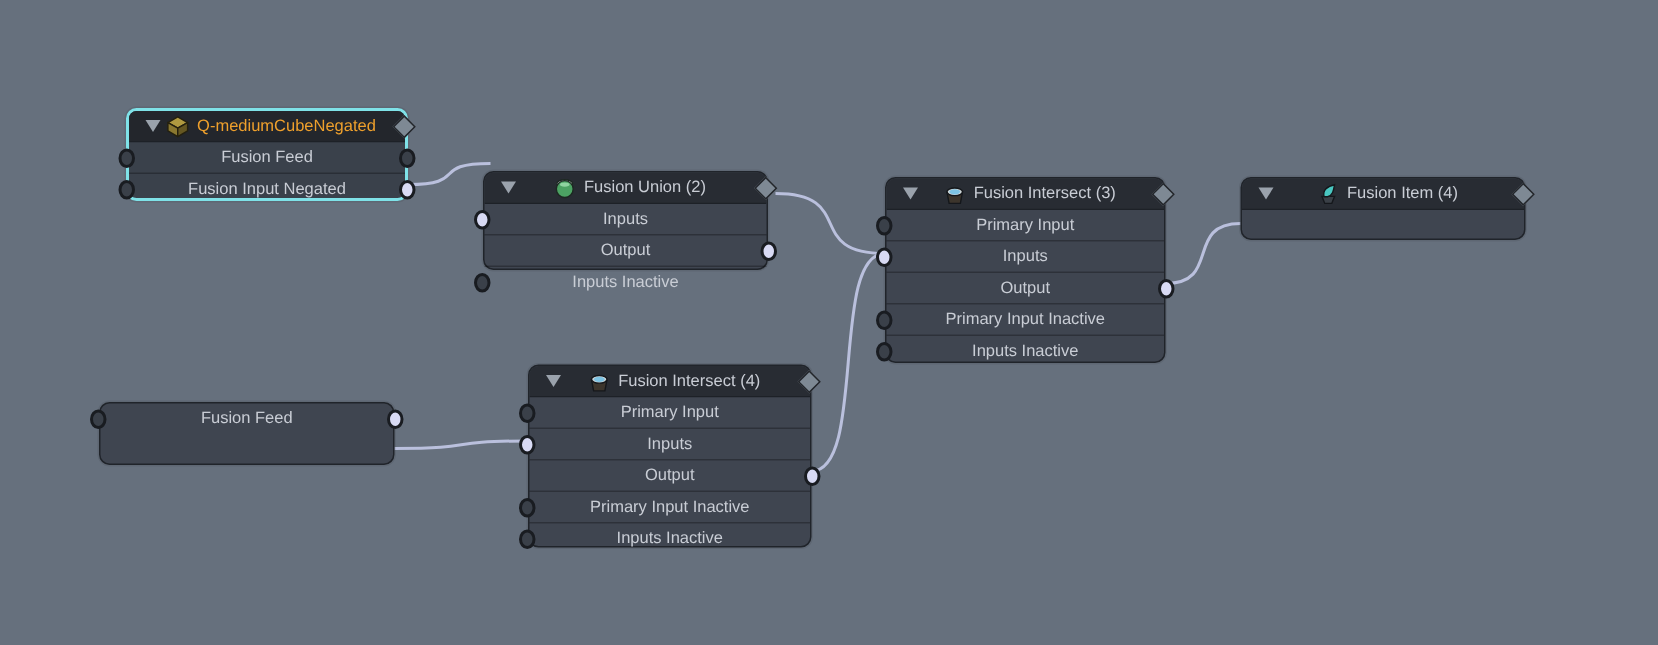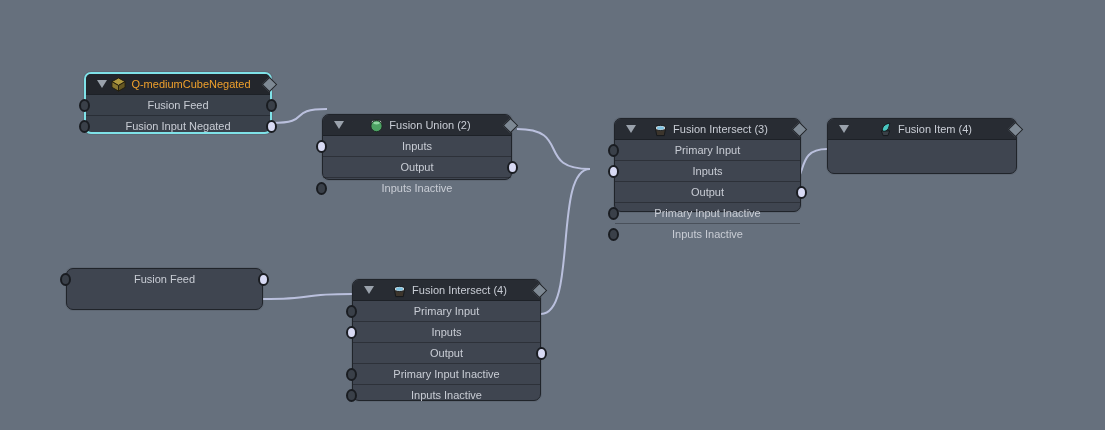--- a/index.html
+++ b/index.html
@@ -129,21 +129,21 @@
       </div>
       <div class="node-row">
         <span class="row-label">Output</span>
         <span class="port right connected" style="top: 4px;"></span>
       </div>
       <div class="node-row">
         <span class="row-label">Inputs Inactive</span>
         <span class="port left" style="top: 4px;"></span>
       </div>
     </div>
-    <div class="node" style="left: 614px; top: 118px; width: 187px; height: 94px;">
+    <div class="node" style="left: 590px; top: 118px; width: 187px; height: 124px;">
       <div class="node-header">
         <span class="collapse-tri"></span>
         <span class="title-group">
           <span class="node-icon"><svg width="15" height="15" viewBox="0 0 16 16">
               <path d="M2.5,6.5 L13.5,6.5 L12,14.5 L4,14.5 Z" fill="#3c352c" stroke="#14171b" stroke-width="1"></path>
               <ellipse cx="8" cy="6.3" rx="5.5" ry="2.7" fill="#cfd6d8" stroke="#14171b" stroke-width="1"></ellipse>
               <ellipse cx="8" cy="6.3" rx="3.8" ry="1.8" fill="#7ec4e4"></ellipse>
             </svg></span>
           <span class="node-title">Fusion Intersect (3)</span>
         </span>
@@ -163,41 +163,41 @@
       </div>
       <div class="node-row">
         <span class="row-label">Primary Input Inactive</span>
         <span class="port left" style="top: 4px;"></span>
       </div>
       <div class="node-row">
         <span class="row-label">Inputs Inactive</span>
         <span class="port left" style="top: 4px;"></span>
       </div>
     </div>
-    <div class="node" style="left: 827px; top: 118px; width: 190px; height: 56px;">
+    <div class="node" style="left: 827px; top: 118px; width: 190px; height: 42px;">
       <div class="node-header">
         <span class="collapse-tri"></span>
         <span class="title-group">
           <span class="node-icon"><svg width="15" height="15" viewBox="0 0 16 16">
               <path d="M3.5,9.5 h9 l-2,5 h-5 Z" fill="#3a4047" stroke="#14171b" stroke-width="1"></path>
               <path d="M5,9.8 C3.8,5 7.5,2.2 12.5,1.2 C11.8,5.5 11.2,8.8 7.5,9.8 Z" fill="#49c6c0" stroke="#14171b" stroke-width="1"></path>
             </svg></span>
           <span class="node-title">Fusion Item (4)</span>
         </span>
         <span class="hdr-diamond"></span>
       </div>
     </div>
     <div class="node" style="left: 66px; top: 268px; width: 197px; height: 42px;">
       <div class="node-row">
         <span class="row-label">Fusion Feed</span>
         <span class="port left" style="top: 4px;"></span>
         <span class="port right connected" style="top: 4px;"></span>
       </div>
     </div>
-    <div class="node" style="left: 352px; top: 243px; width: 189px; height: 122px; margin-top: 36px;">
+    <div class="node" style="left: 352px; top: 243px; width: 189px; height: 122px;">
       <div class="node-header">
         <span class="collapse-tri"></span>
         <span class="title-group">
           <span class="node-icon"><svg width="15" height="15" viewBox="0 0 16 16">
               <path d="M2.5,6.5 L13.5,6.5 L12,14.5 L4,14.5 Z" fill="#3c352c" stroke="#14171b" stroke-width="1"></path>
               <ellipse cx="8" cy="6.3" rx="5.5" ry="2.7" fill="#cfd6d8" stroke="#14171b" stroke-width="1"></ellipse>
               <ellipse cx="8" cy="6.3" rx="3.8" ry="1.8" fill="#7ec4e4"></ellipse>
             </svg></span>
           <span class="node-title">Fusion Intersect (4)</span>
         </span>

